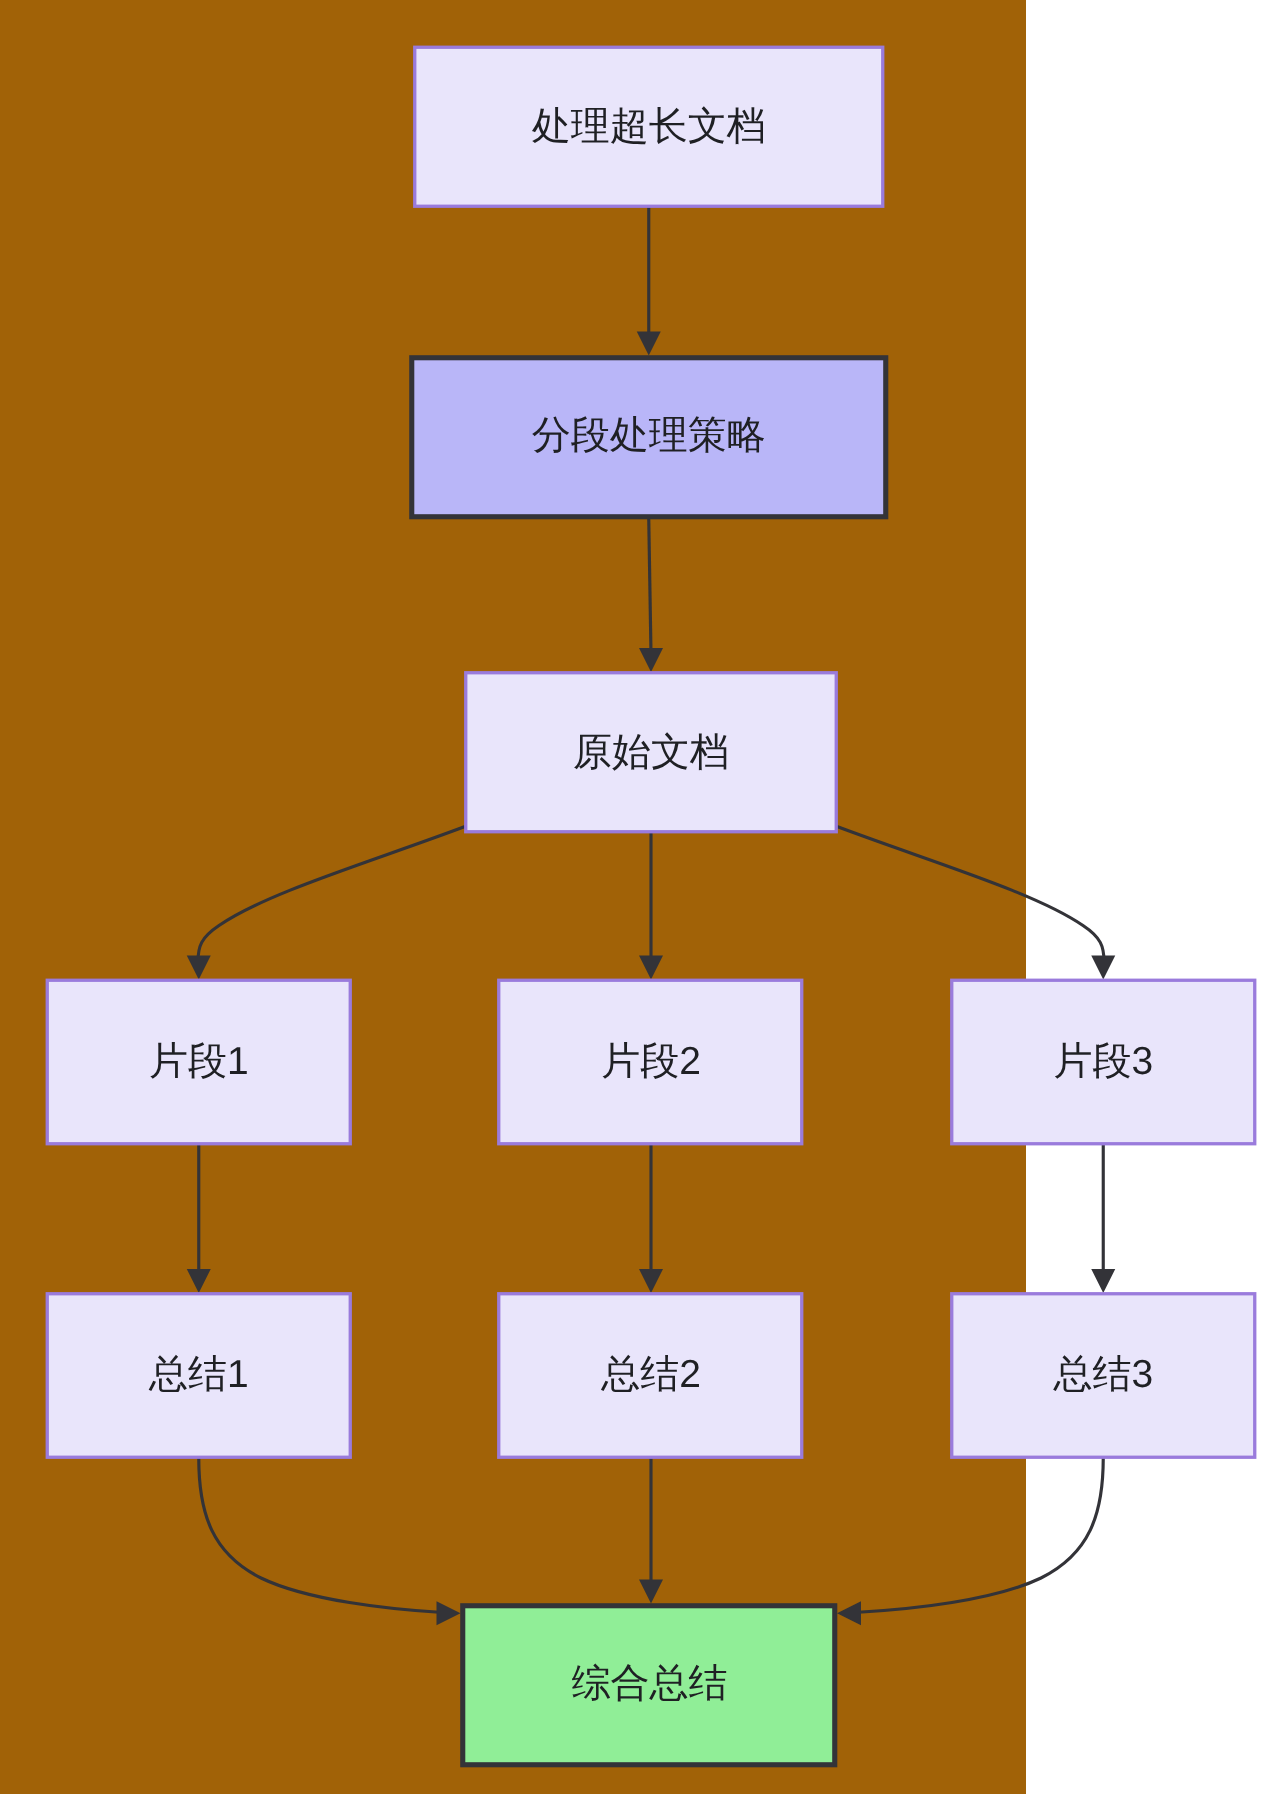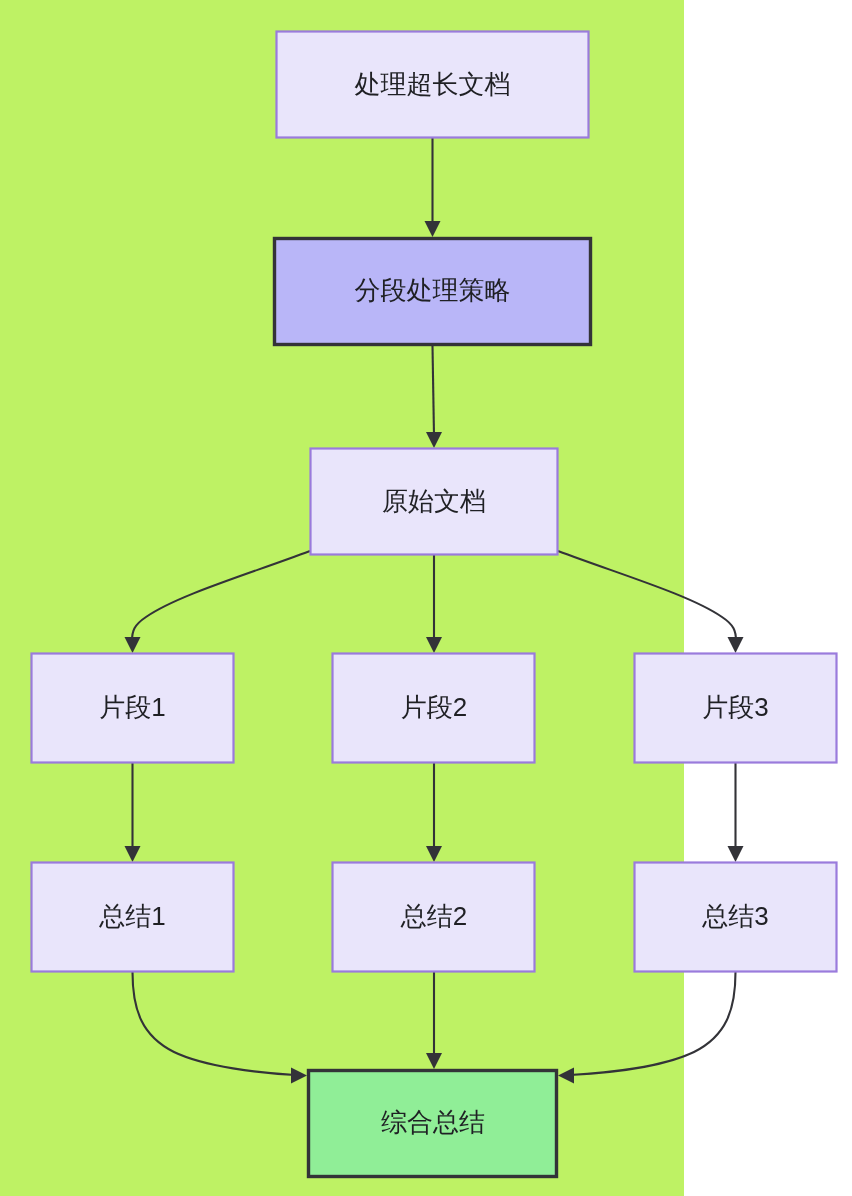--- a/index.html
+++ b/index.html
@@ -10,21 +10,21 @@
   body {
     width: 852px;
     height: 1196px;
     font-family: "Liberation Sans", "DejaVu Sans", sans-serif;
     overflow: hidden;
   }
   #diagram-root {
     position: relative;
     width: 684px;
     height: 1196px;
-    background: #bef264;
+    background: #a16207;
     text-decoration: underline;
   }
   svg#flowchart {
     display: block;
     width: 852px;
     height: 1196px;
   }
   .node-rect {
     stroke-linejoin: miter;
   }

